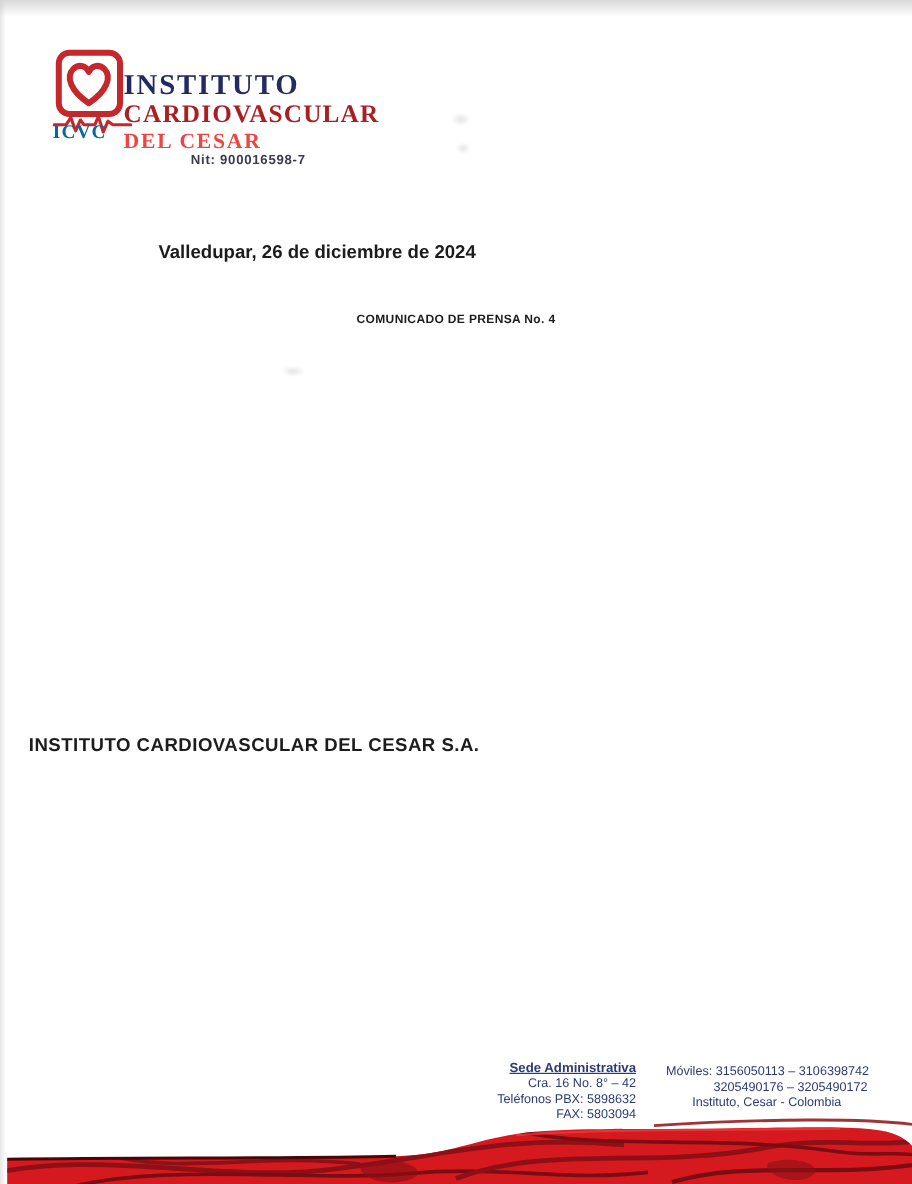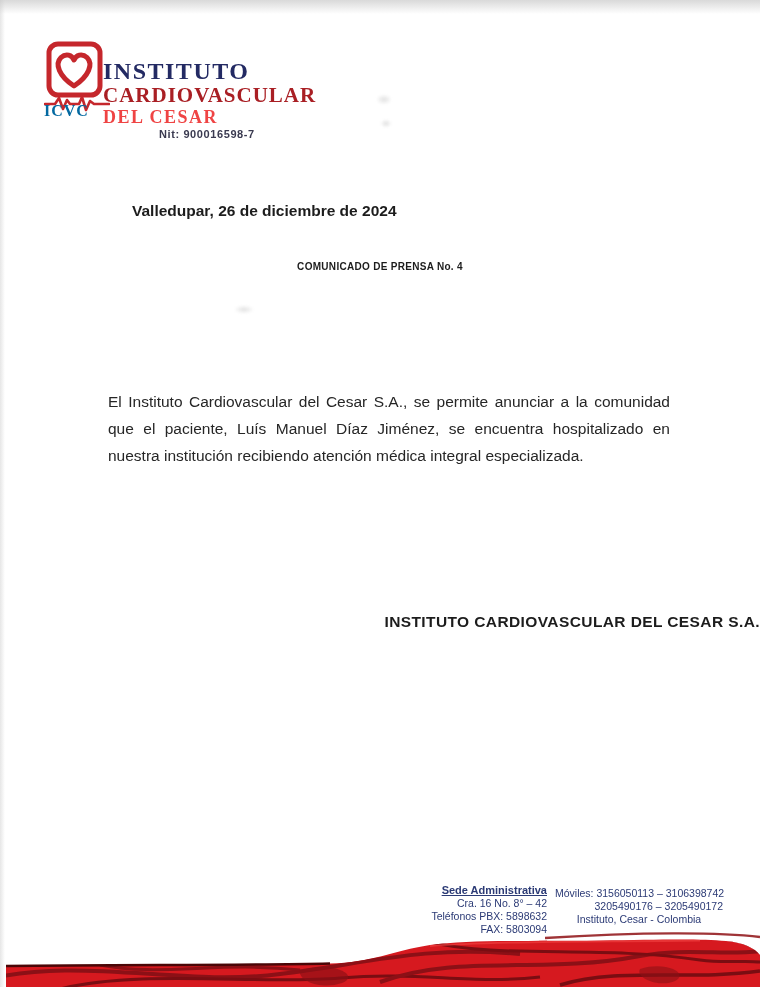--- a/index.html
+++ b/index.html
@@ -63,26 +63,26 @@
   }
   .body-text{
     position:absolute;left:108px;top:388px;width:562px;
     font-size:15.5px;line-height:27px;
     text-align:justify;
   }
   .body-text p{margin:0;}
   .body-text p + p{margin-top:22px;}
   .signature{
     position:absolute;left:0;right:0;top:613px;
-    text-align:right;
-    font-size:15.5px;font-weight:700;letter-spacing:.4px;color:#1c1c1c;
+    text-align:left;
+    font-size:15.5px;font-weight:700;letter-spacing:.4px;color:#1c1c1c;padding-left:24px;
   }
   
   .footer-admin{
-    position:absolute;left:344px;top:884px;width:203px;
+    position:absolute;left:327px;top:884px;width:203px;
     text-align:right;
     font-size:10.5px;line-height:13px;color:#2b3a75;
     white-space:nowrap;
   }
   .footer-admin .ft-title{font-weight:700;text-decoration:underline;font-size:11px;}
   .footer-contact{
     position:absolute;left:555px;top:887px;width:168px;
     text-align:right;
     font-size:10.5px;line-height:13px;color:#2b3a75;
     white-space:nowrap;
@@ -115,21 +115,20 @@
     <div class="logo-line1">INSTITUTO</div>
     <div class="logo-line2">CARDIOVASCULAR</div>
     <div class="logo-line3">DEL CESAR</div>
   </div>
   <div class="nit">Nit: 900016598-7</div>
 
   <div class="date-line">Valledupar, 26 de diciembre de 2024</div>
   <div class="doc-title">COMUNICADO DE PRENSA No. 4</div>
 
   <div class="body-text">
-    <p>El Instituto Cardiovascular del Cesar S.A., se permite anunciar a la comunidad que el paciente, Luís Manuel Díaz Jiménez, se encuentra hospitalizado en nuestra institución recibiendo atención médica integral especializada.</p>
   </div>
 
   <div class="signature">INSTITUTO CARDIOVASCULAR DEL CESAR S.A.</div>
 
   <div class="footer-admin">
     <div class="ft-title">Sede Administrativa</div>
     <div>Cra. 16 No. 8° – 42</div>
     <div>Teléfonos PBX: 5898632</div>
     <div>FAX: 5803094</div>
   </div>

